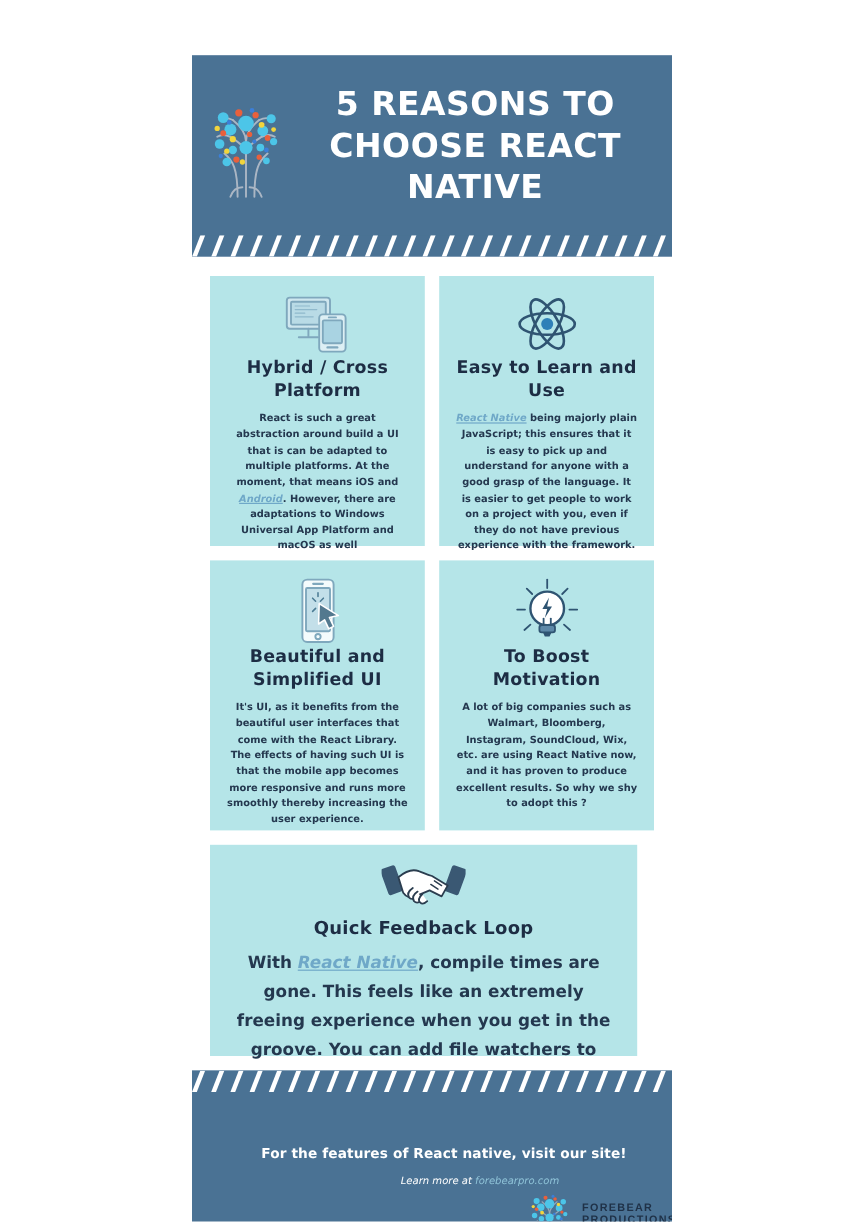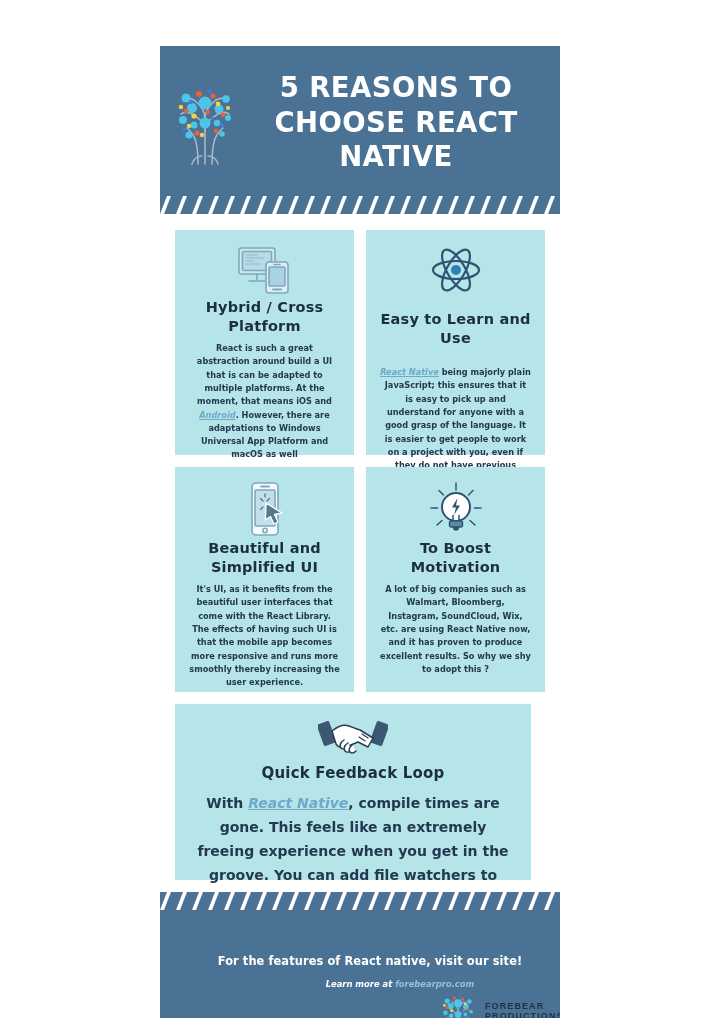--- a/index.html
+++ b/index.html
@@ -88,21 +88,21 @@
   .card {
     background: #b5e5e8;
     box-sizing: border-box;
     padding: 14px 14px 16px 14px;
     display: flex;
     flex-direction: column;
     align-items: center;
   }
   .card.half { width: 180.5px; }
   .card.c1 { height: 225px; }
-  .card.c2 { height: 225px; gap: 12px; }
+  .card.c2 { height: 225px; }
   .card.c3 { height: 225px; }
   .card.c4 { height: 225px; }
   .card.full { width: 356px; height: 176px; padding: 10px 22px 14px 22px; }
 
   .card-icon {
     height: 58px;
     display: flex;
     align-items: center;
     justify-content: center;
     margin-bottom: 2px;
@@ -169,21 +169,21 @@
     letter-spacing: 0.1px;
   }
   .footer-sub {
     position: absolute;
     left: 0;
     top: 87px;
     width: 480px;
     text-align: center;
     font-size: 8.4px;
     font-style: italic;
-    font-weight: bold;
+    font-weight: normal;
     color: #ffffff;
     font-family: "DejaVu Sans", sans-serif;
   }
   .footer-sub .url {
     color: #8fc3d8;
     font-style: italic;
   }
   .footer-logo {
     position: absolute;
     left: 277px;

